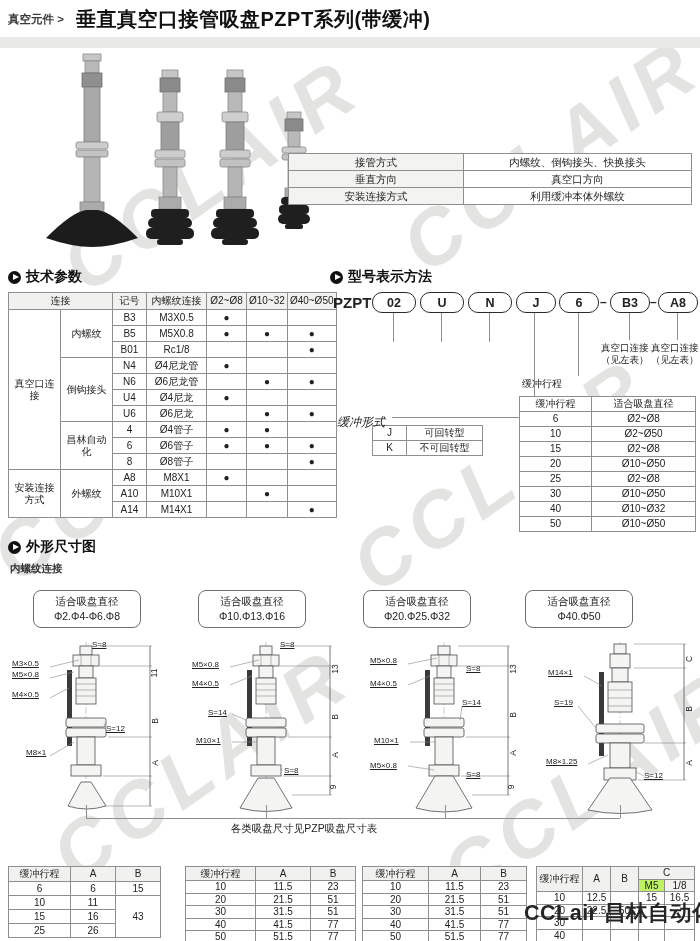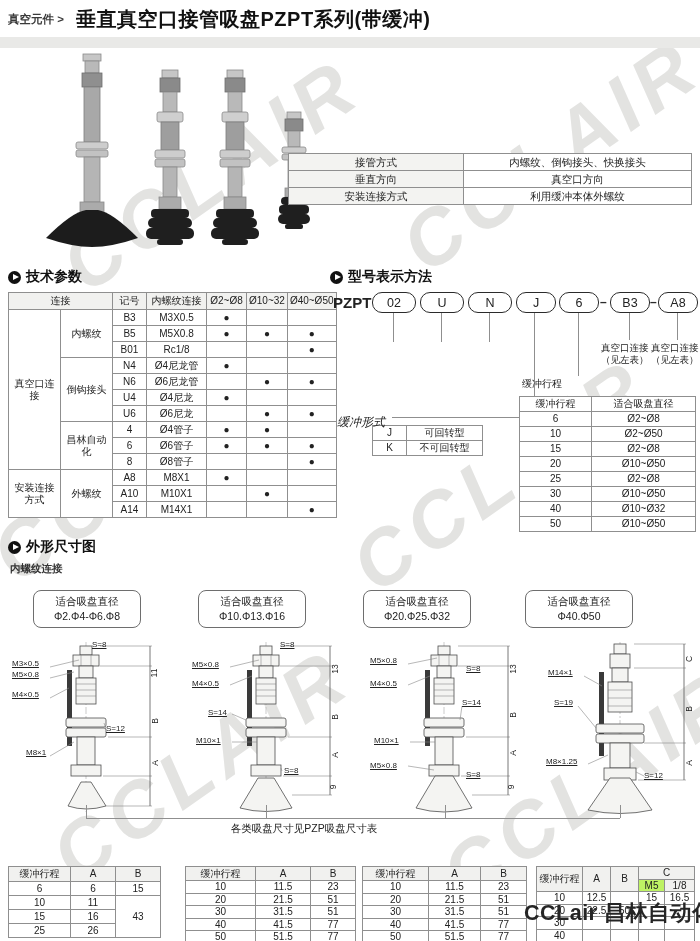--- a/index.html
+++ b/index.html
@@ -20,21 +20,21 @@
   td{border:1px solid #8f8f8f;font-size:10px;text-align:center;padding:0 2px;line-height:1.15;color:#222;}
   .ov td{height:16px;font-size:10.5px;}
   .ov .lab{background:#f3f3f1;width:170px;}
   .tech td{height:15px;}
   .tech .th td{background:#f1f1ef;height:16px;}
   .bt td{height:14px;}
   .bs td{height:14px;}
   .bs .th td{background:#fff;}
   .dashrow td{border-bottom:1px dashed #8f8f8f;}
   .mbox{position:absolute;height:19px;border:1.6px solid #2b2b2b;border-radius:10px;background:#fff;
-        font-weight:normal;font-size:12.5px;display:flex;align-items:center;justify-content:center;z-index:2;}
+        font-weight:bold;font-size:12.5px;display:flex;align-items:center;justify-content:center;z-index:2;}
   .mdash{position:absolute;font-weight:bold;font-size:12px;color:#2b2b2b;z-index:2;}
   .vline{position:absolute;width:1px;background:#8f8f8f;}
   .hline{position:absolute;height:1px;background:#8f8f8f;}
   .callout{position:absolute;border:1px solid #8f8f8f;background:#fff;font-size:9.5px;
         display:flex;align-items:center;justify-content:center;z-index:2;}
   .slab{position:absolute;font-size:9.5px;color:#222;line-height:12px;z-index:2;}
   .rbox{position:absolute;border:1px solid #6e6e6e;border-radius:8px;background:#fff;
         font-size:10.5px;text-align:center;line-height:15px;padding-top:3px;height:33px;z-index:2;}
   .diag{position:absolute;width:155px;height:175px;z-index:1;}
   .ann{position:absolute;font-size:8px;color:#222;text-decoration:underline;white-space:nowrap;z-index:2;}

